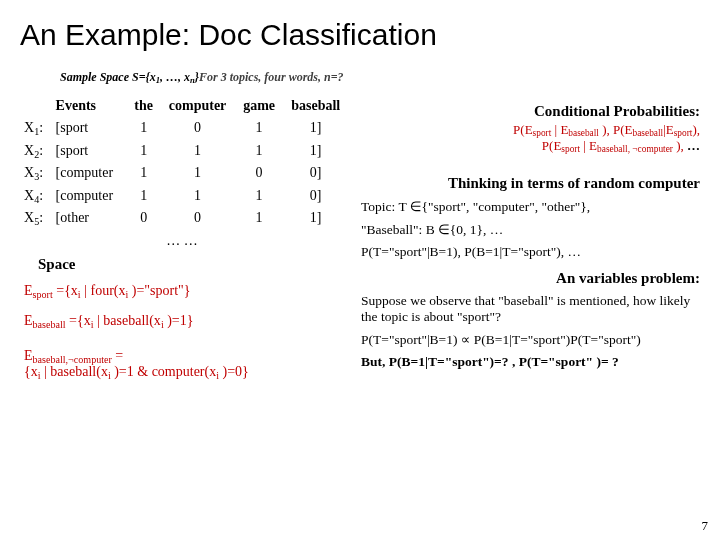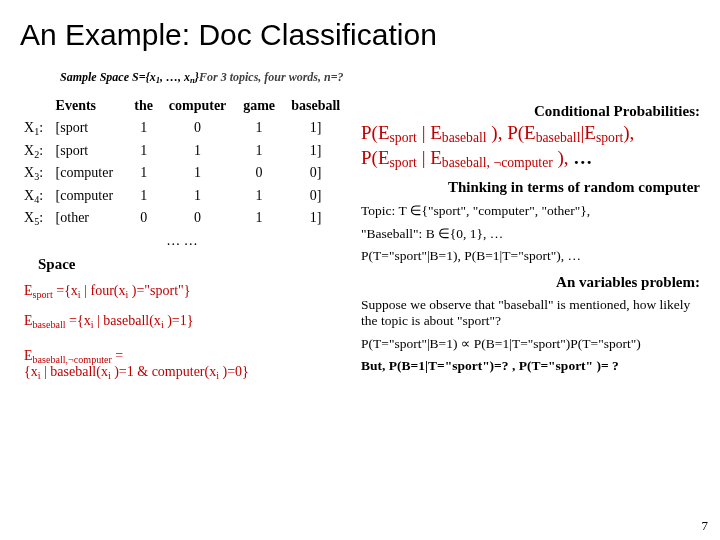--- a/index.html
+++ b/index.html
@@ -63,24 +63,24 @@
     color: #c00000;
     margin: 8px 0 0 4px;
   }
   .right-col .heading {
     font-weight: bold;
     text-align: right;
     margin: 8px 0 2px 0;
     font-size: 15px;
   }
   .right-col .prob-line {
-    text-align: left;
+    text-align: right;
     color: #c00000;
-    font-size: 19px;
-    margin-bottom: 8px;
+    font-size: 13px;
+    margin-bottom: 20px;
   }
   .right-col .para {
     font-size: 13.5px;
     margin: 6px 0;
   }
   .page-num {
     position: absolute;
     right: 12px;
     bottom: 6px;
     font-size: 13px;

